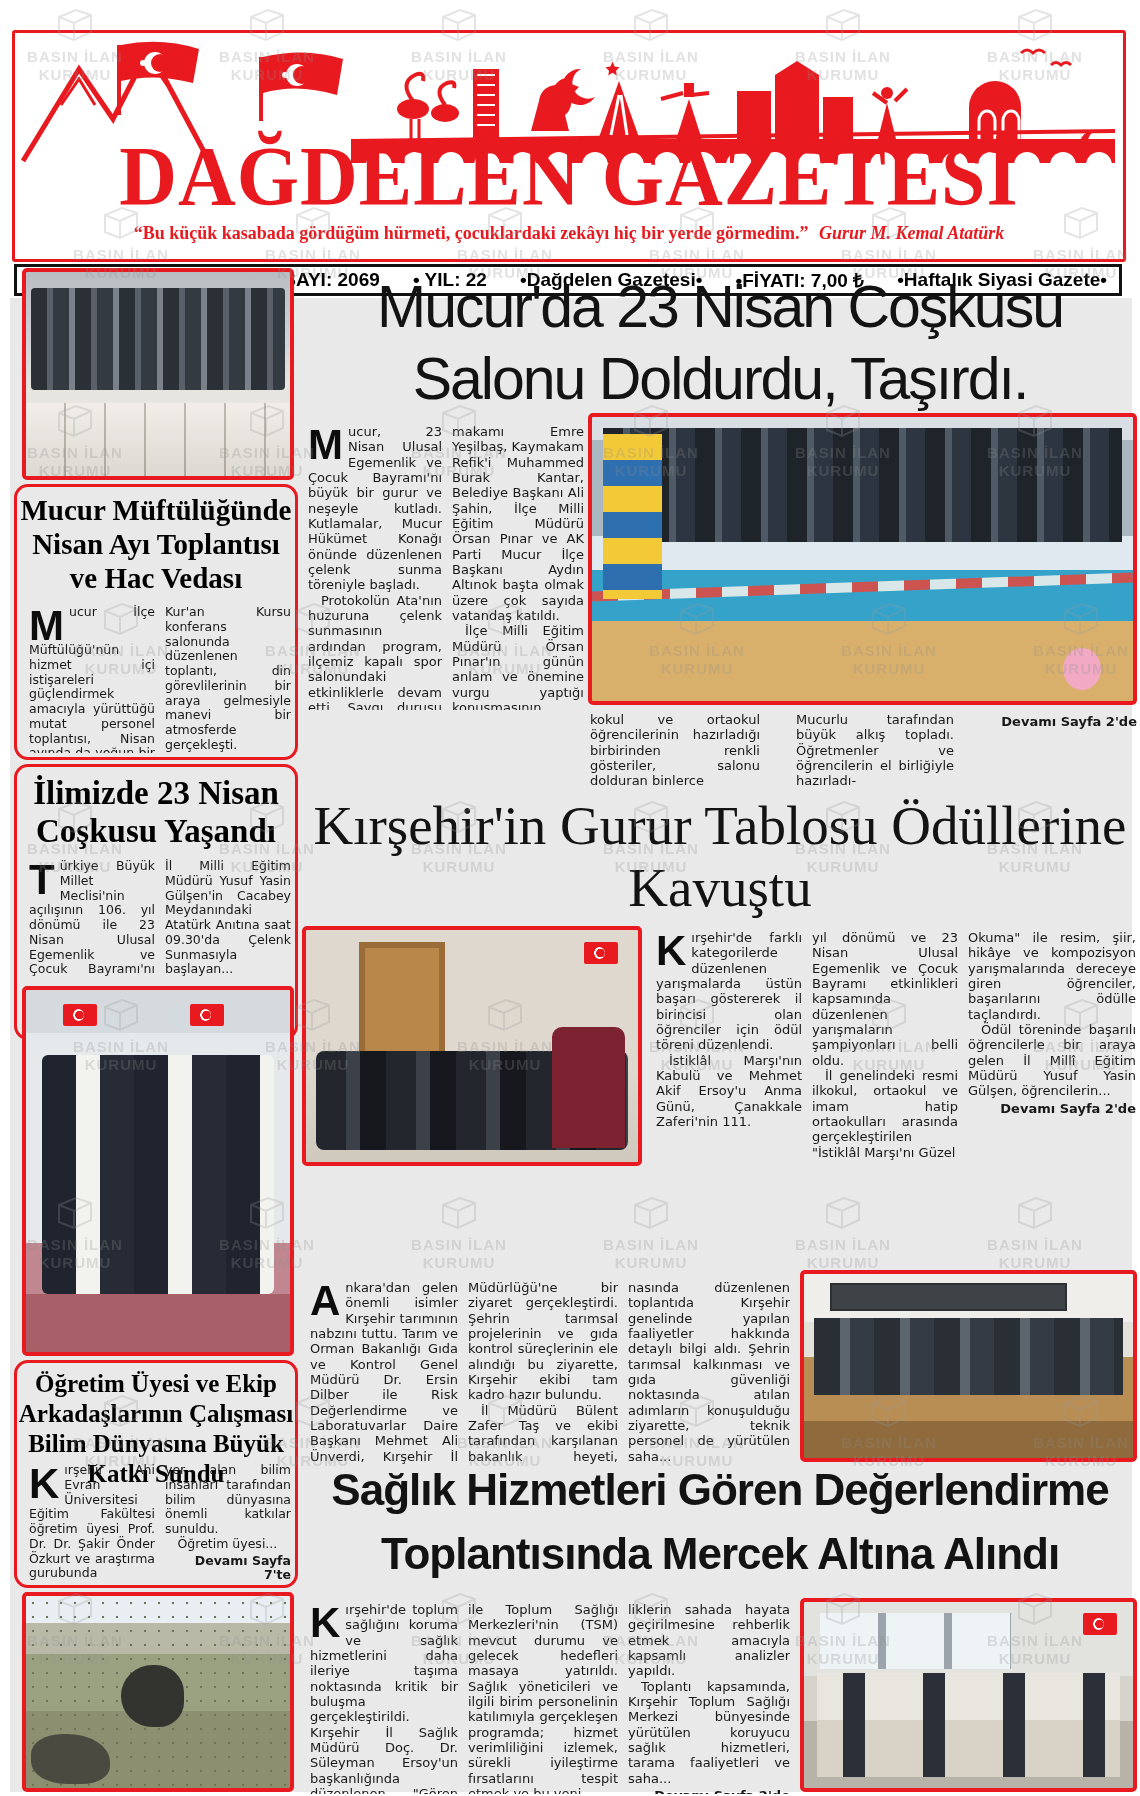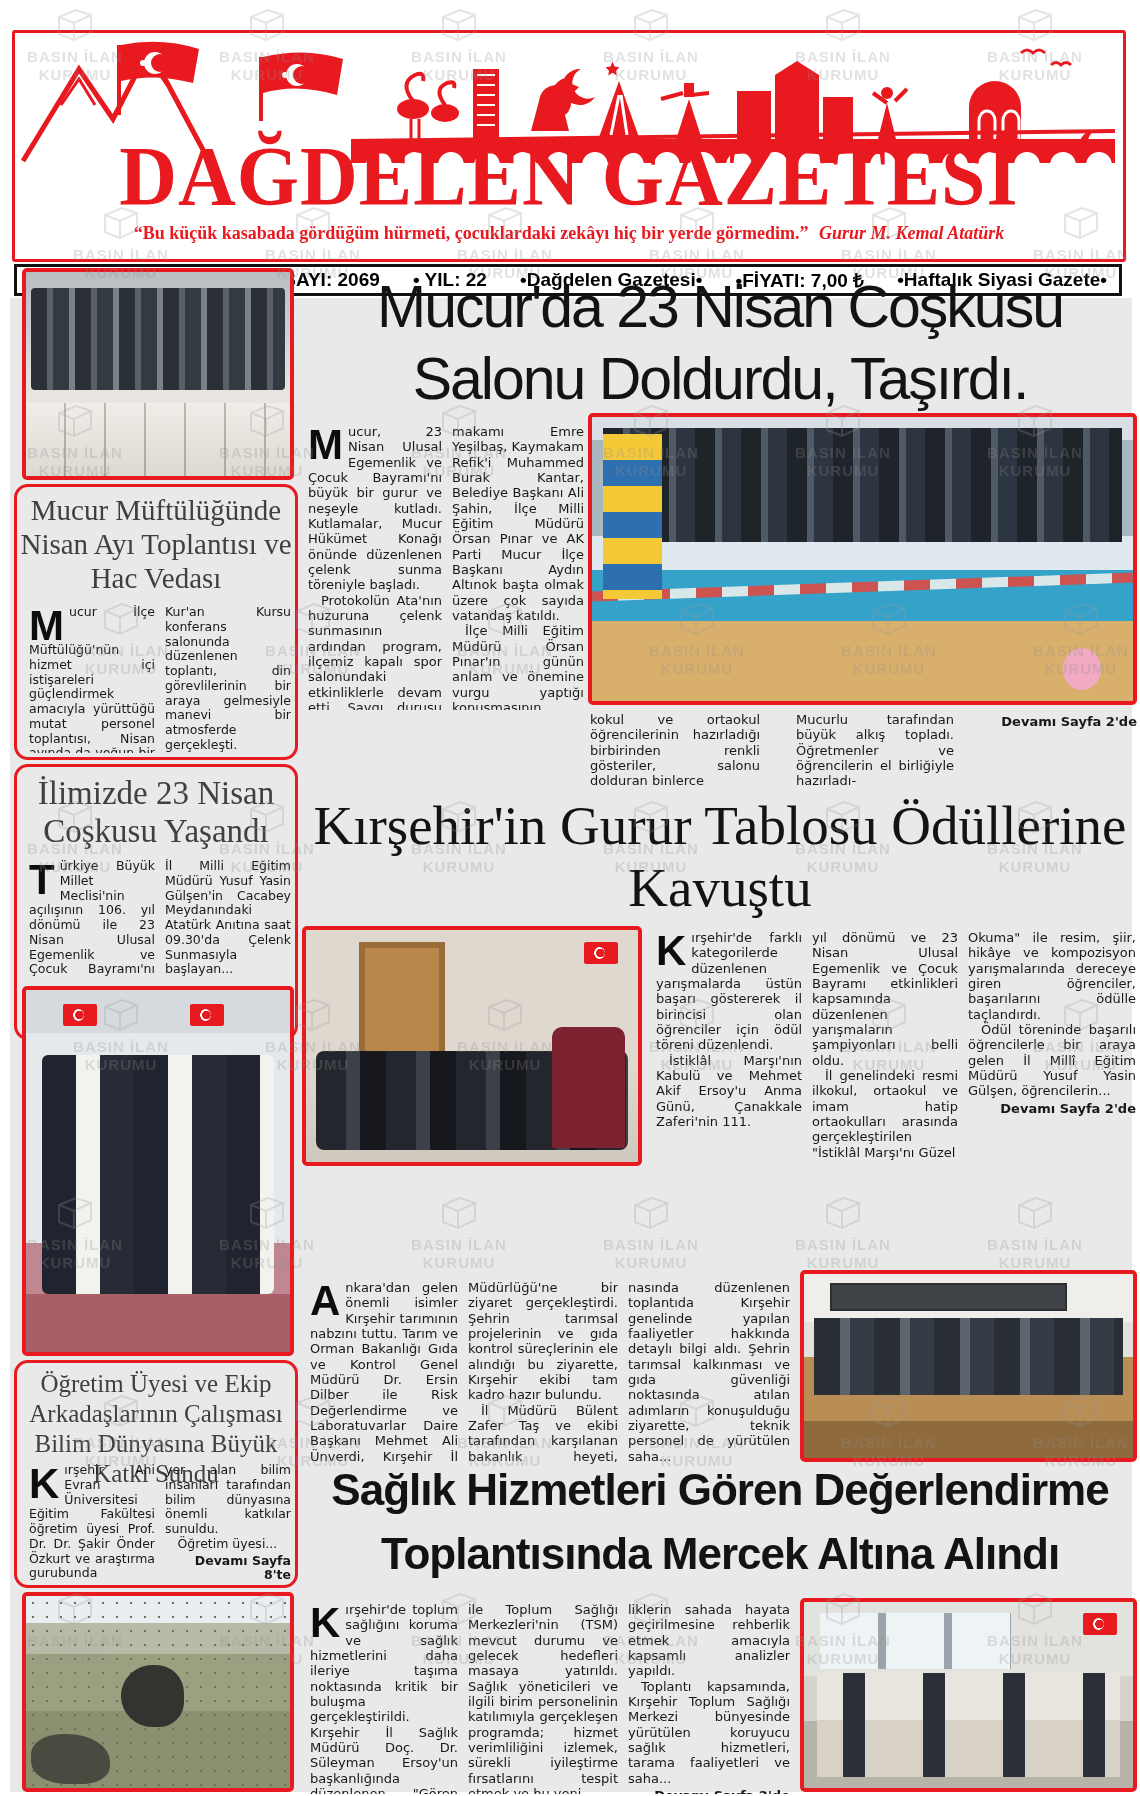--- a/index.html
+++ b/index.html
@@ -21,21 +21,21 @@
             border:3px solid #111;box-sizing:border-box;display:flex;align-items:center;
             justify-content:space-between;padding:0 12px;font-weight:bold;font-size:19px;
             white-space:nowrap;color:#000;}
   
   .hl{position:absolute;text-align:center;color:#131313;}
   .hl-sans-light{font-family:"Liberation Sans",sans-serif;font-weight:normal;font-size:59px;
                  line-height:1.22;letter-spacing:-2px;}
   .hl-serif-big{font-family:"Liberation Serif",serif;font-weight:normal;font-size:55px;line-height:1.12;}
   .hl-sans-bold{font-family:"Liberation Sans",sans-serif;font-weight:bold;font-size:44px;
                 line-height:1.45;letter-spacing:-1px;}
-  .hl-serif-sm{font-family:"Liberation Serif",serif;font-weight:normal;color:#404040;}
+  .hl-serif-sm{font-family:"Liberation Serif",serif;font-weight:bold;color:#000000;}
   
   .col{position:absolute;overflow:hidden;text-align:justify;font-family:"DejaVu Sans",sans-serif;
        font-size:13px;line-height:1.18;color:#181818;}
   .col .t{white-space:pre-line;}
   .dc{float:left;font:700 42px/34px "Liberation Sans",sans-serif;color:#0d0d0d;margin:4px 5px 0 0;}
   .more{display:block;text-align:right;font-weight:bold;margin-top:2px;}
   .small-col{font-size:12.5px;}
   
   .redbox{position:absolute;border:3px solid #e8191f;border-radius:14px;box-sizing:border-box;}
   
@@ -228,21 +228,21 @@
   </div>
 
   <section class="redbox" style="left:14px;top:1360px;width:284px;height:228px;">
     <div class="hl hl-serif-sm" style="left:0;top:6px;width:100%;font-size:25px;line-height:1.2;">Öğretim Üyesi ve Ekip Arkadaşlarının Çalışması Bilim Dünyasına Büyük Katkı Sundu</div>
     <div class="col small-col" style="left:12px;top:100px;width:126px;height:118px;">
       <span class="dc">K</span><span class="t">ırşehir Ahi Evran Üniversitesi Eğitim Fakültesi öğretim üyesi Prof. Dr. Dr. Şakir Önder Özkurt ve araştırma gurubunda</span>
     </div>
     <div class="col small-col" style="left:148px;top:100px;width:126px;height:118px;">
       <span class="t">yer alan bilim insanları tarafından bilim dünyasına önemli katkılar sunuldu.
  Öğretim üyesi...</span>
-      <b class="more">Devamı Sayfa 8'te</b>
+      <b class="more">Devamı Sayfa 7'te</b>
     </div>
   </section>
 
   <div class="photo ph-field" style="left:22px;top:1592px;width:272px;height:200px;">
     <i class="figure"></i>
     <i class="rock"></i>
   </div>
 
   <div class="hl hl-sans-light" style="left:300px;top:272px;width:840px;">Mucur'da 23 Nisan Coşkusu Salonu Doldurdu, Taşırdı.</div>
 

